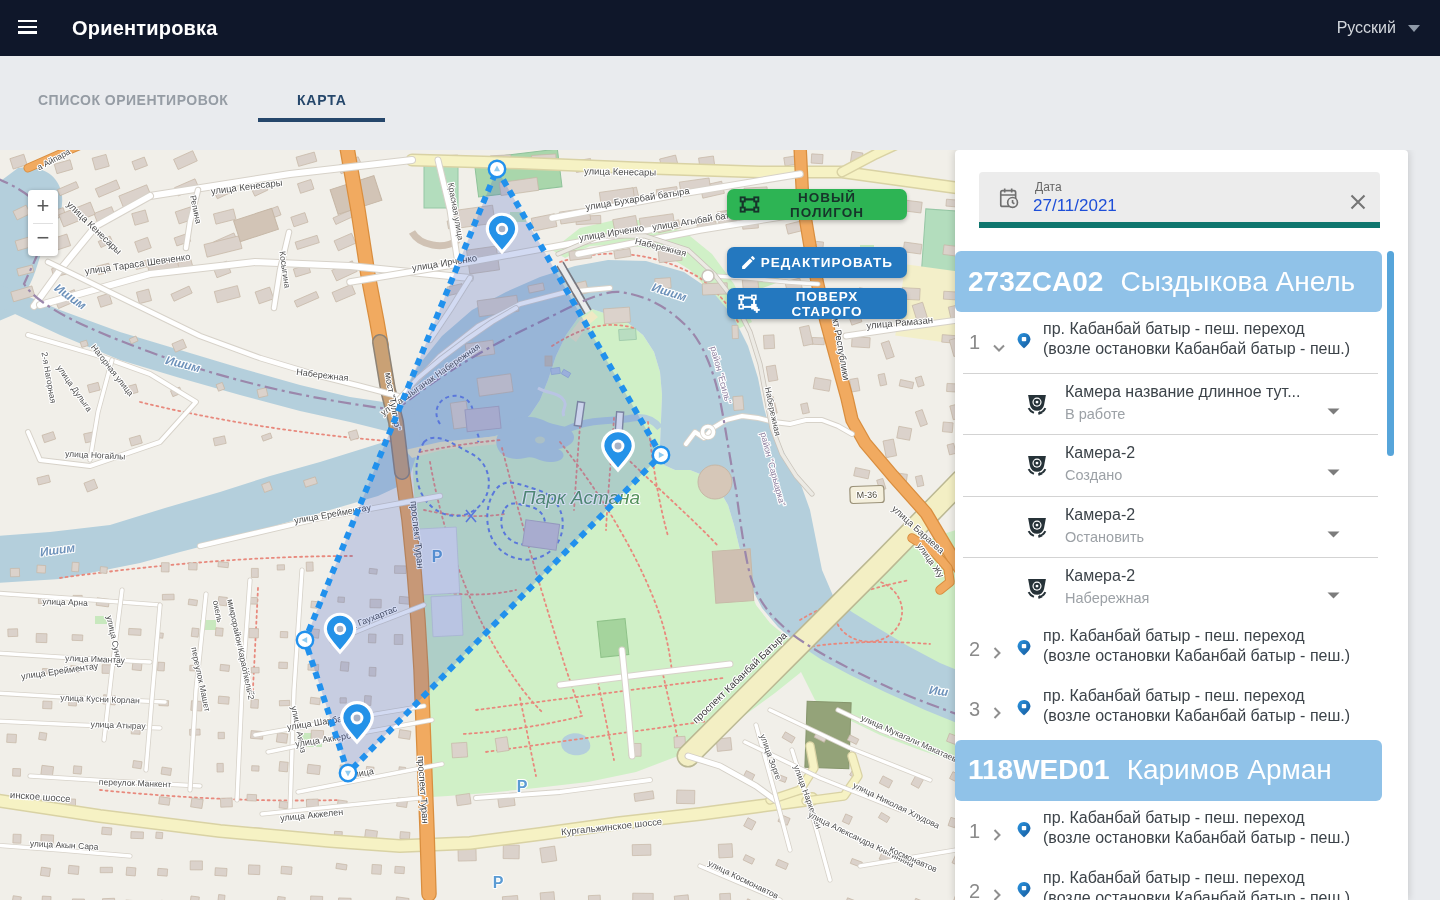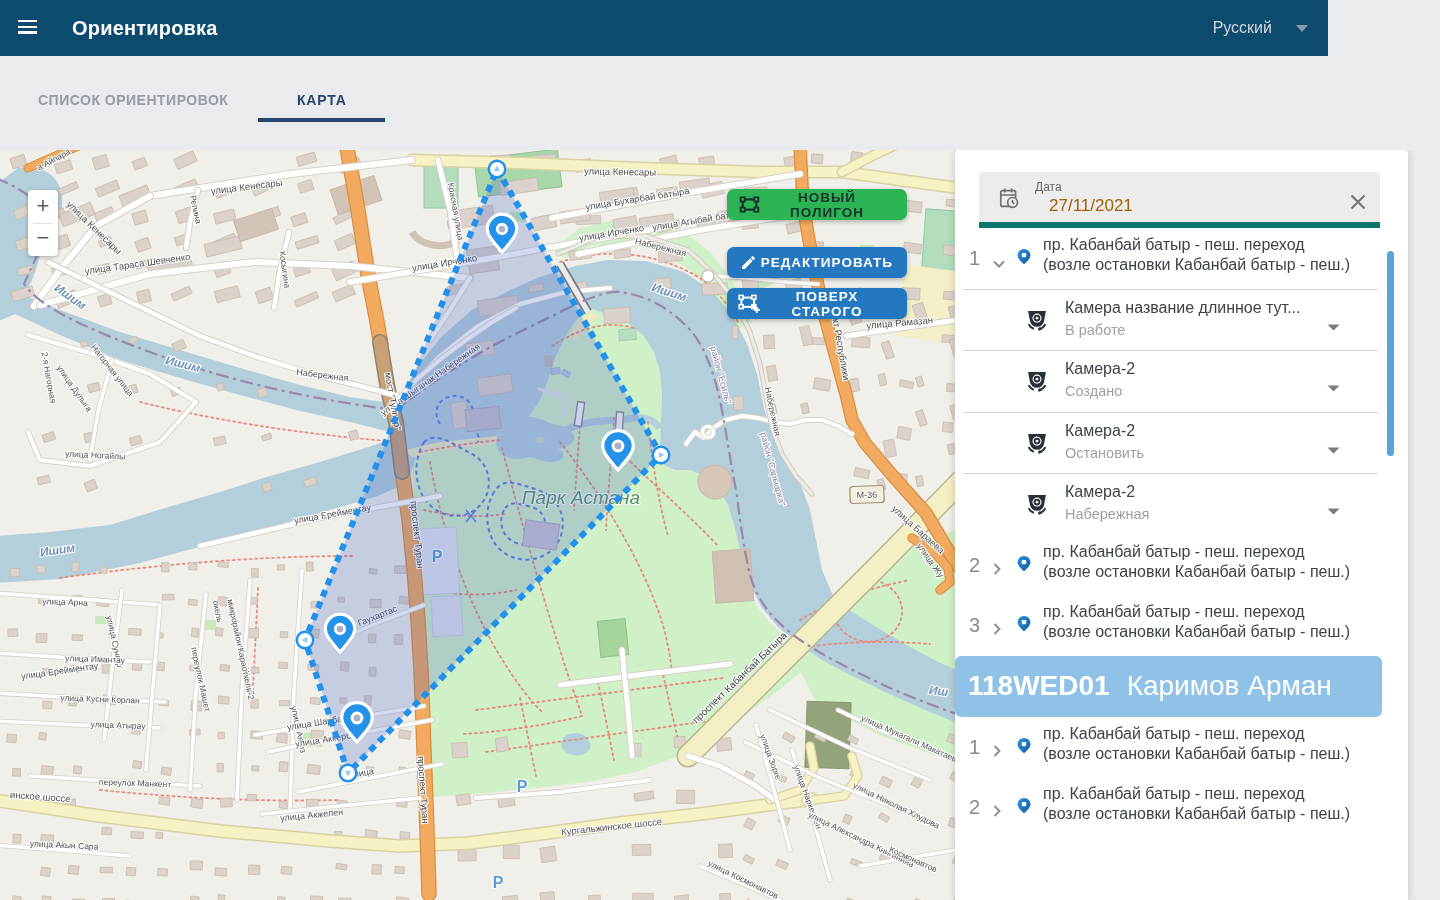--- a/index.html
+++ b/index.html
@@ -1,20 +1,20 @@
 <!DOCTYPE html>
 <html><head><meta charset="utf-8"><title>Ориентировка</title>
 <style>
 * { margin:0; padding:0; box-sizing:border-box; }
 html,body { width:1440px; height:900px; overflow:hidden; font-family:"Liberation Sans",sans-serif; background:#e9ebee; }
-.hdr { position:absolute; left:0; top:0; width:1328px; height:56px; background:#0c4a6e; z-index:30; }
+.hdr { position:absolute; left:0; top:0; width:1440px; height:56px; background:#0f172a; z-index:30; }
 .burger { position:absolute; left:18px; top:20px; width:19px; height:14px; }
 .burger div { height:2.4px; background:#fff; margin-bottom:3.2px; }
 .apptitle { position:absolute; left:72px; top:17px; color:#fff; font-size:20px; font-weight:bold; letter-spacing:0.2px; }
-.lang { position:absolute; right:56px; top:19px; color:#d3d7dd; font-size:16px; }
+.lang { position:absolute; right:44px; top:19px; color:#d3d7dd; font-size:16px; }
 .langcaret { position:absolute; right:20px; top:25px; width:0; height:0; border-left:6.5px solid transparent; border-right:6.5px solid transparent; border-top:7px solid #8e99a7; }
 .tabs { position:absolute; left:0; top:56px; width:1440px; height:94px; background:#e9ebee; z-index:25; }
 .tab1 { position:absolute; left:38px; top:36px; font-size:14px; font-weight:bold; letter-spacing:0.5px; color:#959ca4; }
 .tab2 { position:absolute; left:297px; top:36px; font-size:14px; font-weight:bold; letter-spacing:0.8px; color:#26476b; }
 .tabline { position:absolute; left:258px; top:62px; width:127px; height:3.5px; background:#26476b; }
 .maparea { position:absolute; left:0; top:150px; width:1440px; height:750px; background:#e9ebee; }
 .zoomctl { position:absolute; left:28px; top:40px; width:30px; height:66px; background:#fff; border-radius:4px; box-shadow:0 1px 4px rgba(0,0,0,0.3); z-index:10; }
 .zoomctl .zp, .zoomctl .zm { position:absolute; left:0; width:30px; height:33px; color:#5a5a5a; font-size:22px; text-align:center; line-height:31px; }
 .zp { top:0; } .zm { top:32px; }
 .zoomdiv { position:absolute; left:5px; top:33px; width:20px; height:1px; background:#e0e0e0; }
@@ -23,21 +23,21 @@
 .mbtn .bt { flex:1; text-align:center; font-size:13.5px; font-weight:bold; letter-spacing:1px; margin-right:14px; }
 .bgreen { top:39px; background:#2db454; }
 .bgreen .bt { color:#17342a; }
 .bblue1 { top:97px; background:#2478bf; }
 .bblue2 { top:138px; background:#2478bf; }
 .bblue1 .bt, .bblue2 .bt { color:#fff; }
 .panel { position:absolute; left:955px; top:150px; width:453px; height:750px; background:#fff; border-radius:4px 4px 0 0; box-shadow:0 0 8px rgba(0,0,0,0.18); z-index:20; overflow:hidden; }
 .datebox { position:absolute; left:24px; top:22px; width:401px; height:56px; background:#ececec; border-radius:4px 4px 0 0; border-bottom:6px solid #0f766e; }
 .datebox .cal { position:absolute; left:20px; top:15px; }
 .datebox .lab { position:absolute; left:56px; top:8px; font-size:12px; color:#666; }
-.datebox .val { position:absolute; left:70px; top:24px; font-size:17px; color:#a16207;text-align:right; }
+.datebox .val { position:absolute; left:54px; top:24px; font-size:17px; color:#1d4ed8;text-align:right; }
 .datebox .x { position:absolute; left:365px; top:16px; width:28px; height:28px; }
 .scrollwrap { position:absolute; left:0; top:78px; width:453px; height:672px; overflow:hidden; }
 .scontent { position:absolute; left:0; top:0; width:440px; }
 .bluehdr { margin:0 26px 0 0; width:427px; height:61px; background:#90c2e8; border-radius:6px; display:flex; align-items:center; white-space:nowrap; overflow:hidden; }
 .plate { font-size:28px; font-weight:bold; color:#fff; margin-left:13px; letter-spacing:0px; }
 .pname { font-size:28px; color:#fff; margin-left:17px; letter-spacing:0px; }
 .locrow { position:relative; height:60.5px; }
 .locnum { position:absolute; left:14px; top:19px; font-size:20px; color:#8a8a8a; }
 .locchev { position:absolute; left:38px; top:26px; }
 .locpin { position:absolute; left:62px; top:20px; }
@@ -778,20 +778,24 @@
           </g>
         </svg></div>
     <div class="lab">Дата</div>
     <div class="val">27/11/2021</div>
     <div class="x"><svg width="28" height="28" viewBox="0 0 28 28">
           <path d="M7.5 7.5 L20.5 20.5 M20.5 7.5 L7.5 20.5" stroke="#757575" stroke-width="2.1"></path>
         </svg></div>
   </div>
   <div class="scrollwrap">
       <div class="scontent">
+<div class="bluehdr" style="margin-top:23px">
+          <span class="plate">273ZCA02</span>
+          <span class="pname">Сыздыкова Анель</span>
+        </div>
 <div class="locrow">
       <div class="locnum">1</div>
           <div class="locchev"><svg width="12" height="8" viewBox="0 0 12 8">
               <path d="M1 1.5 L6 6.5 L11 1.5" fill="none" stroke="#8f8f8f" stroke-width="2"></path>
             </svg></div>
           <div class="locpin"><svg width="14" height="17" viewBox="0 0 24 28">
               <defs>
                 <linearGradient id="pg" x1="0" y1="0" x2="1" y2="1">
                   <stop offset="0" stop-color="#2b95e0"></stop>
                   <stop offset="1" stop-color="#15599c"></stop>

